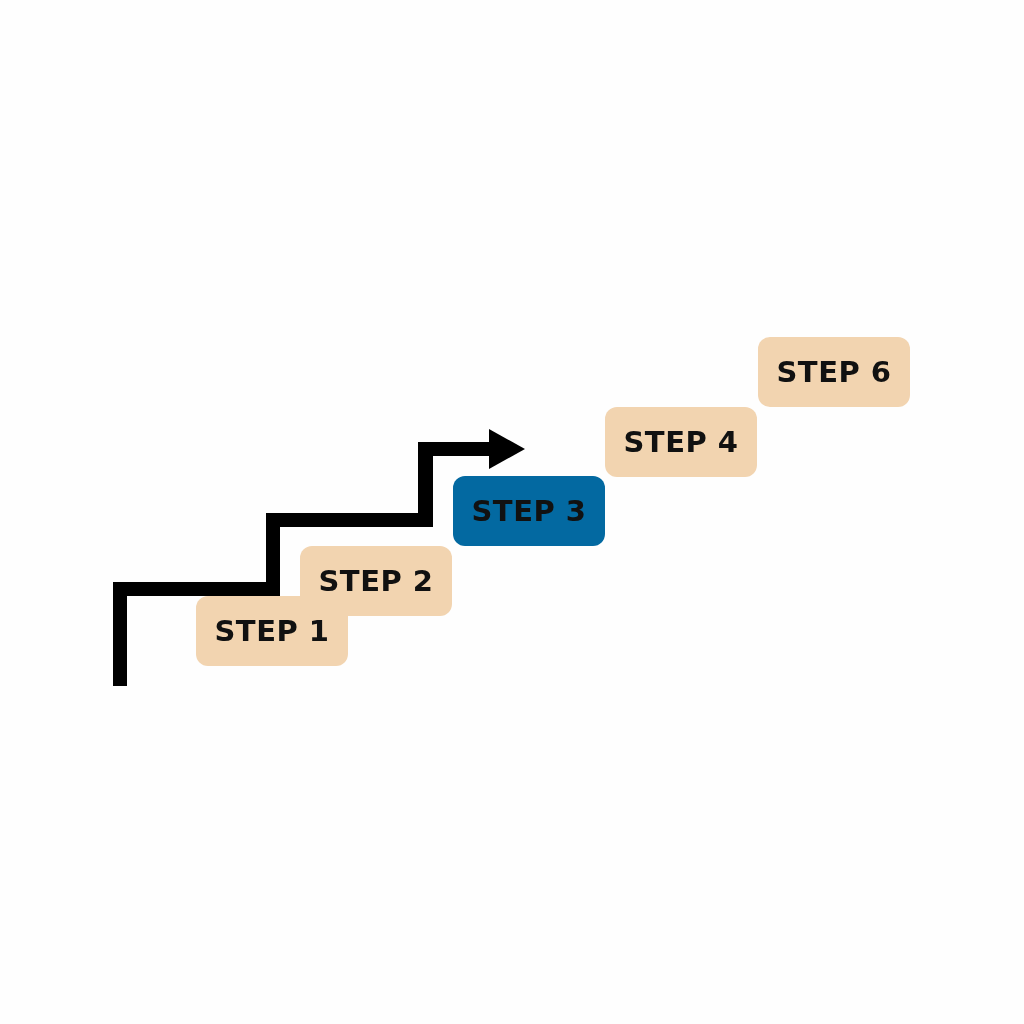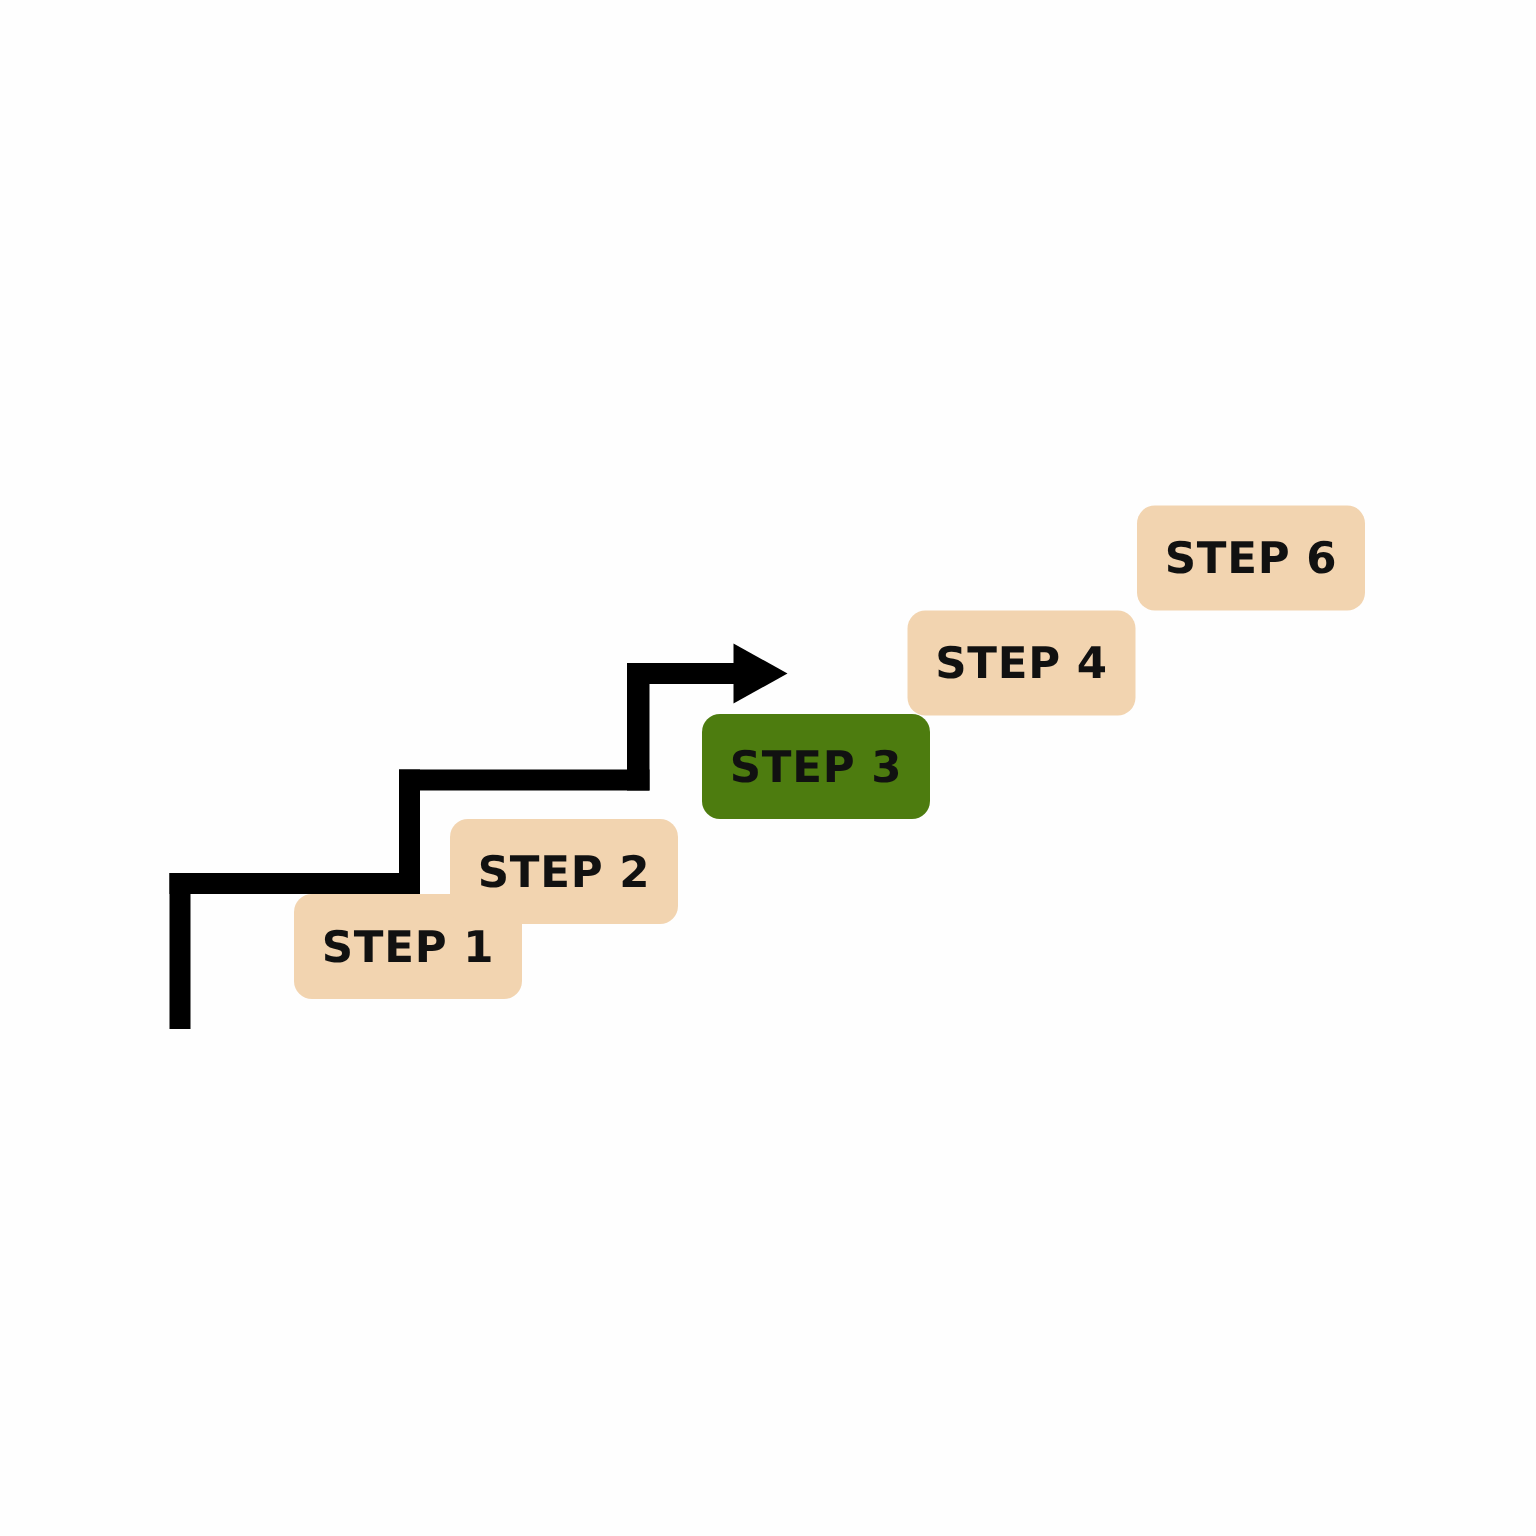--- a/index.html
+++ b/index.html
@@ -32,21 +32,21 @@
 
   <div class="arrow-head" style="left:489px; top:429px;"></div>
 </div>
 
 <div class="step-box" style="left:148px; top:596px; background:#f2d4b0;margin-left:48px;">
   <span>STEP 1</span>
 </div>
 <div class="step-box" style="left:300px; top:546px; background:#f2d4b0;text-align:center;">
   <span>STEP 2</span>
 </div>
-<div class="step-box" style="left:468px; top:476px; background:#4d7c0f;align-items:center;">
+<div class="step-box" style="left:453px; top:476px; background:#0369a1;align-items:center;">
   <span>STEP 3</span>
 </div>
 <div class="step-box" style="left:605px; top:407px; background:#f2d4b0;">
   <span>STEP 4</span>
 </div>
 <div class="step-box" style="left:758px; top:337px; background:#f2d4b0;">
   <span>STEP 6</span>
 </div>
 
 </body></html>

